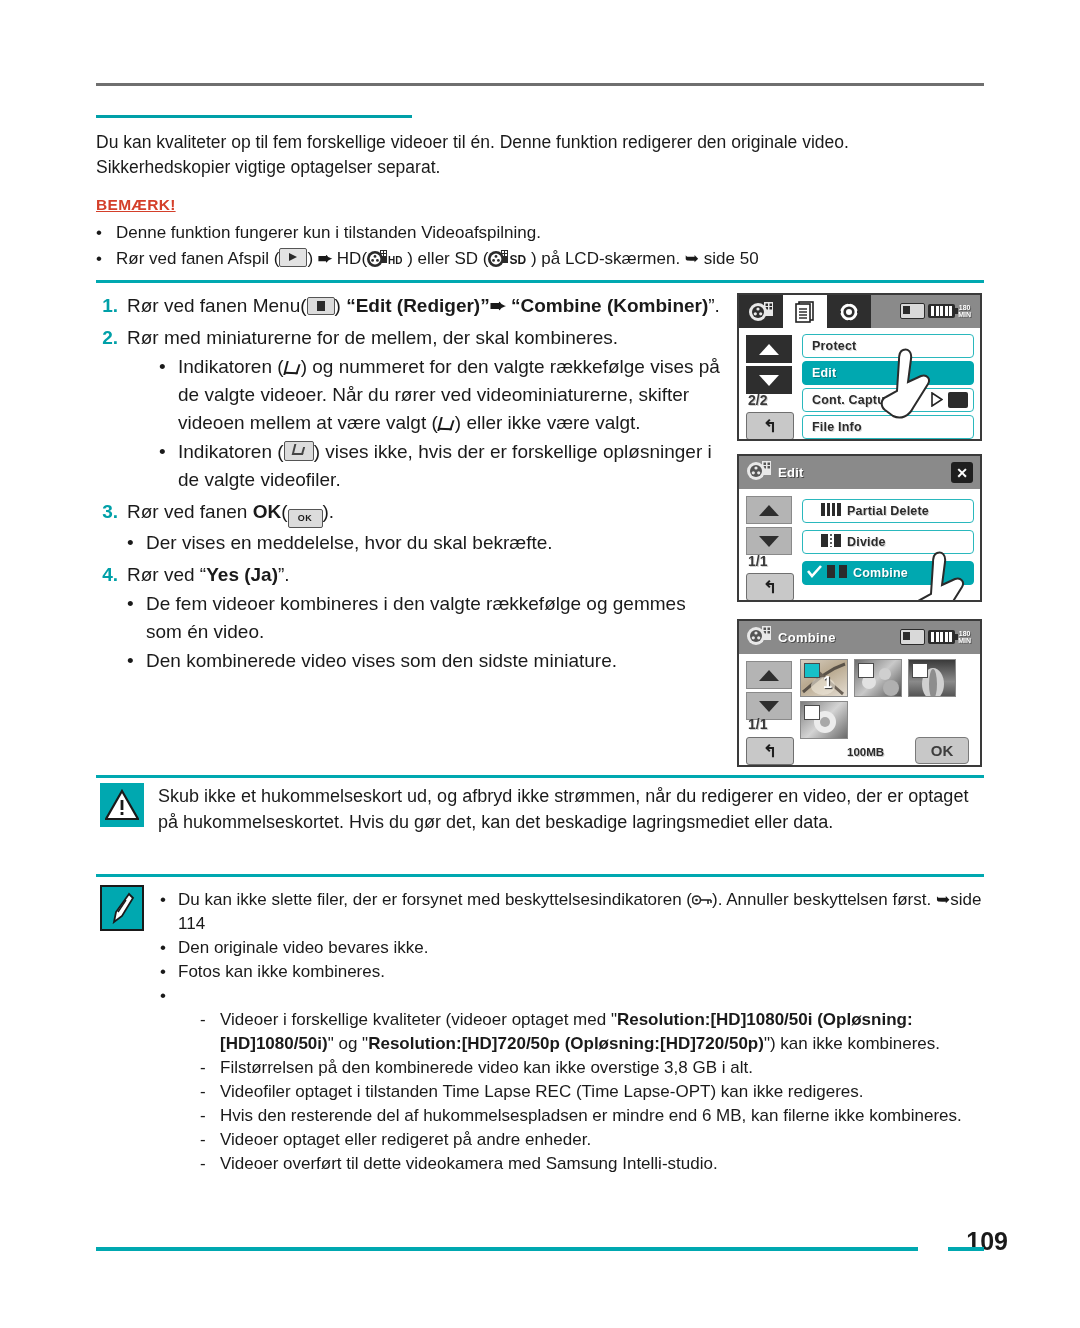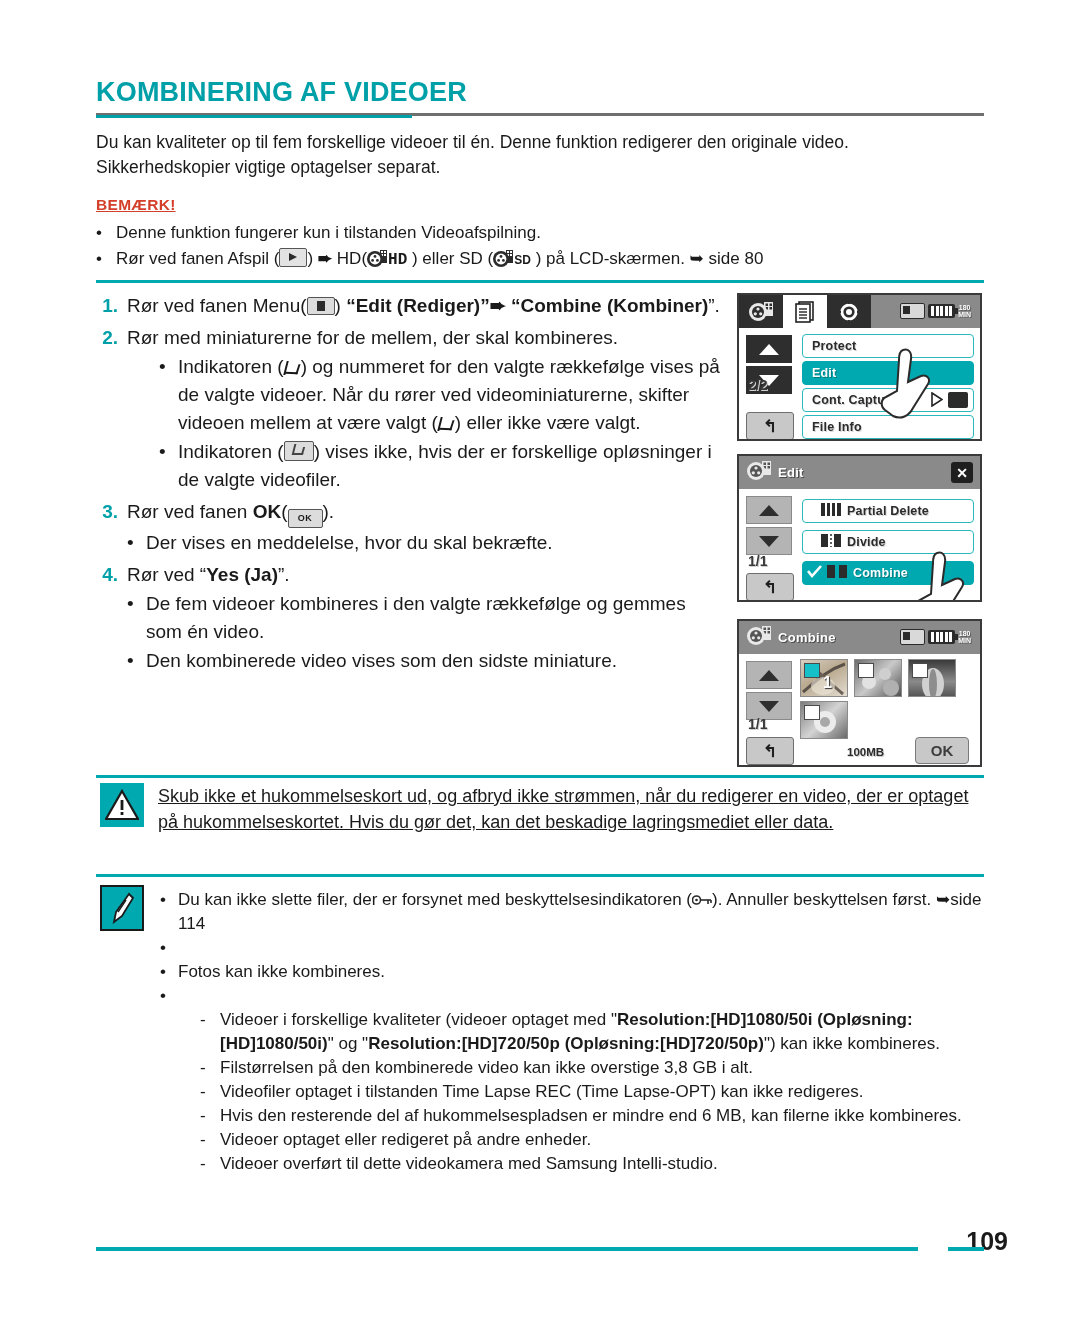--- a/index.html
+++ b/index.html
@@ -432,21 +432,20 @@
   .caut-icon {
     position: absolute;
     width: 44px; height: 44px;
     background: #00a8b0;
     display: flex; align-items: center; justify-content: center;
   }
   .caut-text {
     position: absolute;
     font-size: 18px;
     line-height: 26px;
-    text-decoration: underline;
   }
   .note-icon {
     position: absolute;
     width: 44px; height: 46px;
     background: #00a8b0;
     border: 2px solid #1a1a1a;
     box-sizing: border-box;
     display: flex; align-items: center; justify-content: center;
   }
 
@@ -471,21 +470,20 @@
     font-weight: bold;
     color: #1a1a1a;
   }
 </style>
 </head>
 <body>
 
 <div class="page">
 
   <div class="title-wrap">
-    <div class="page-title">KOMBINERING AF VIDEOER</div>
     <div class="title-rule"></div>
     <div class="title-rule-teal"></div>
   </div>
 
   <div class="intro">Du kan kvaliteter op til fem forskellige videoer til én. Denne funktion redigerer den originale video. Sikkerhedskopier vigtige optagelser separat.</div>
 
   <div class="note-head">BEMÆRK!</div>
   <div class="note-list">
     <div class="li">
       <span class="bullet">•</span>
@@ -498,32 +496,32 @@
               <rect x="13" y="0" width="7" height="13" fill="#2b2b2b"></rect>
               <rect x="14" y="1" width="2" height="2" fill="#fff"></rect>
               <rect x="17" y="1" width="2" height="2" fill="#fff"></rect>
               <rect x="14" y="4" width="2" height="2" fill="#fff"></rect>
               <rect x="17" y="4" width="2" height="2" fill="#fff"></rect>
               <circle cx="8" cy="9" r="8" fill="#2b2b2b"></circle>
               <circle cx="8" cy="9" r="5.4" fill="#fff"></circle>
               <circle cx="8" cy="6.4" r="1.4" fill="#2b2b2b"></circle>
               <circle cx="5.6" cy="10.4" r="1.4" fill="#2b2b2b"></circle>
               <circle cx="10.4" cy="10.4" r="1.4" fill="#2b2b2b"></circle>
-            </svg></span><b style="font-size:16px;vertical-align:0px;font-family:Liberation Mono, monospace;">HD</b><span> ) eller SD (</span><span class="ic ic-film"><svg width="21" height="18" viewBox="0 0 21 18">
+            </svg></span><b style="font-size:10px;vertical-align:0px;">HD</b><span> ) eller SD (</span><span class="ic ic-film"><svg width="21" height="18" viewBox="0 0 21 18">
               <rect x="13" y="0" width="7" height="13" fill="#2b2b2b"></rect>
               <rect x="14" y="1" width="2" height="2" fill="#fff"></rect>
               <rect x="17" y="1" width="2" height="2" fill="#fff"></rect>
               <rect x="14" y="4" width="2" height="2" fill="#fff"></rect>
               <rect x="17" y="4" width="2" height="2" fill="#fff"></rect>
               <circle cx="8" cy="9" r="8" fill="#2b2b2b"></circle>
               <circle cx="8" cy="9" r="5.4" fill="#fff"></circle>
               <circle cx="8" cy="6.4" r="1.4" fill="#2b2b2b"></circle>
               <circle cx="5.6" cy="10.4" r="1.4" fill="#2b2b2b"></circle>
               <circle cx="10.4" cy="10.4" r="1.4" fill="#2b2b2b"></circle>
-            </svg></span><b style="font-size:12px;">SD</b><span> ) på LCD-skærmen. </span><span>➥</span><span> side 80</span>
+            </svg></span><b style="font-size:12px;">SD</b><span> ) på LCD-skærmen. </span><span>➥</span><span> side 50</span>
       </span>
     </div>
   </div>
   <div class="teal-rule" style="left:96px; top:280px; width:888px;"></div>
 
   <div class="steps">
 
     <div class="step">
       <span class="step-num">1.</span>
       <span class="step-body"><span>Rør ved fanen Menu(</span><span class="ic ic-menu"></span><span>) </span><b>“Edit (Rediger)”</b><span class="ic-arrow">➨</span><b> “Combine (Kombiner)</b><span>”.</span></span>
@@ -631,21 +629,21 @@
     </div>
     <div class="lcd-body" style="height:113px;">
       <div class="navbtns">
         <div class="navbtn">
             <span class="chev chev-up"></span>
           </div>
         <div class="navbtn" style="margin-top:3px;">
             <span class="chev chev-dn"></span>
           </div>
       </div>
-      <div class="pagecnt" style="top:49px;">2/2</div>
+      <div class="pagecnt" style="top:64px;">2/2</div>
       <div class="backbtn" style="top:84px;">↰</div>
 
       <div class="menurow" style="left:63px; top:6px; width:172px;">
           <span class="lbl">Protect</span>
         </div>
       <div class="menurow sel" style="left:63px; top:33px; width:172px;">
           <span class="lbl">Edit</span>
         </div>
       <div class="menurow" style="left:63px; top:60px; width:172px;">
         <span class="lbl">Cont. Capture</span>
@@ -837,20 +835,21 @@
       <span><span>Du kan ikke slette filer, der er forsynet med beskyttelsesindikatoren (</span><span class="ic-key"><svg width="20" height="12" viewBox="0 0 20 12">
               <circle cx="4.5" cy="6" r="4" fill="none" stroke="#2b2b2b" stroke-width="1.6"></circle>
               <circle cx="4.5" cy="6" r="1.3" fill="#2b2b2b"></circle>
               <line x1="8.5" y1="6" x2="19" y2="6" stroke="#2b2b2b" stroke-width="1.6"></line>
               <line x1="16" y1="6" x2="16" y2="10" stroke="#2b2b2b" stroke-width="1.6"></line>
               <line x1="19" y1="6" x2="19" y2="9" stroke="#2b2b2b" stroke-width="1.6"></line>
             </svg></span><span>). Annuller beskyttelsen først. </span><span>➥</span><span>side 114</span></span>
     </div>
     <div class="li">
       <span class="bullet">•</span>
+      <span>Den originale video bevares ikke.</span>
     </div>
     <div class="li">
       <span class="bullet">•</span>
       <span>Fotos kan ikke kombineres.</span>
     </div>
     <div class="li">
       <span class="bullet">•</span>
     </div>
 
     <div class="sublist">

